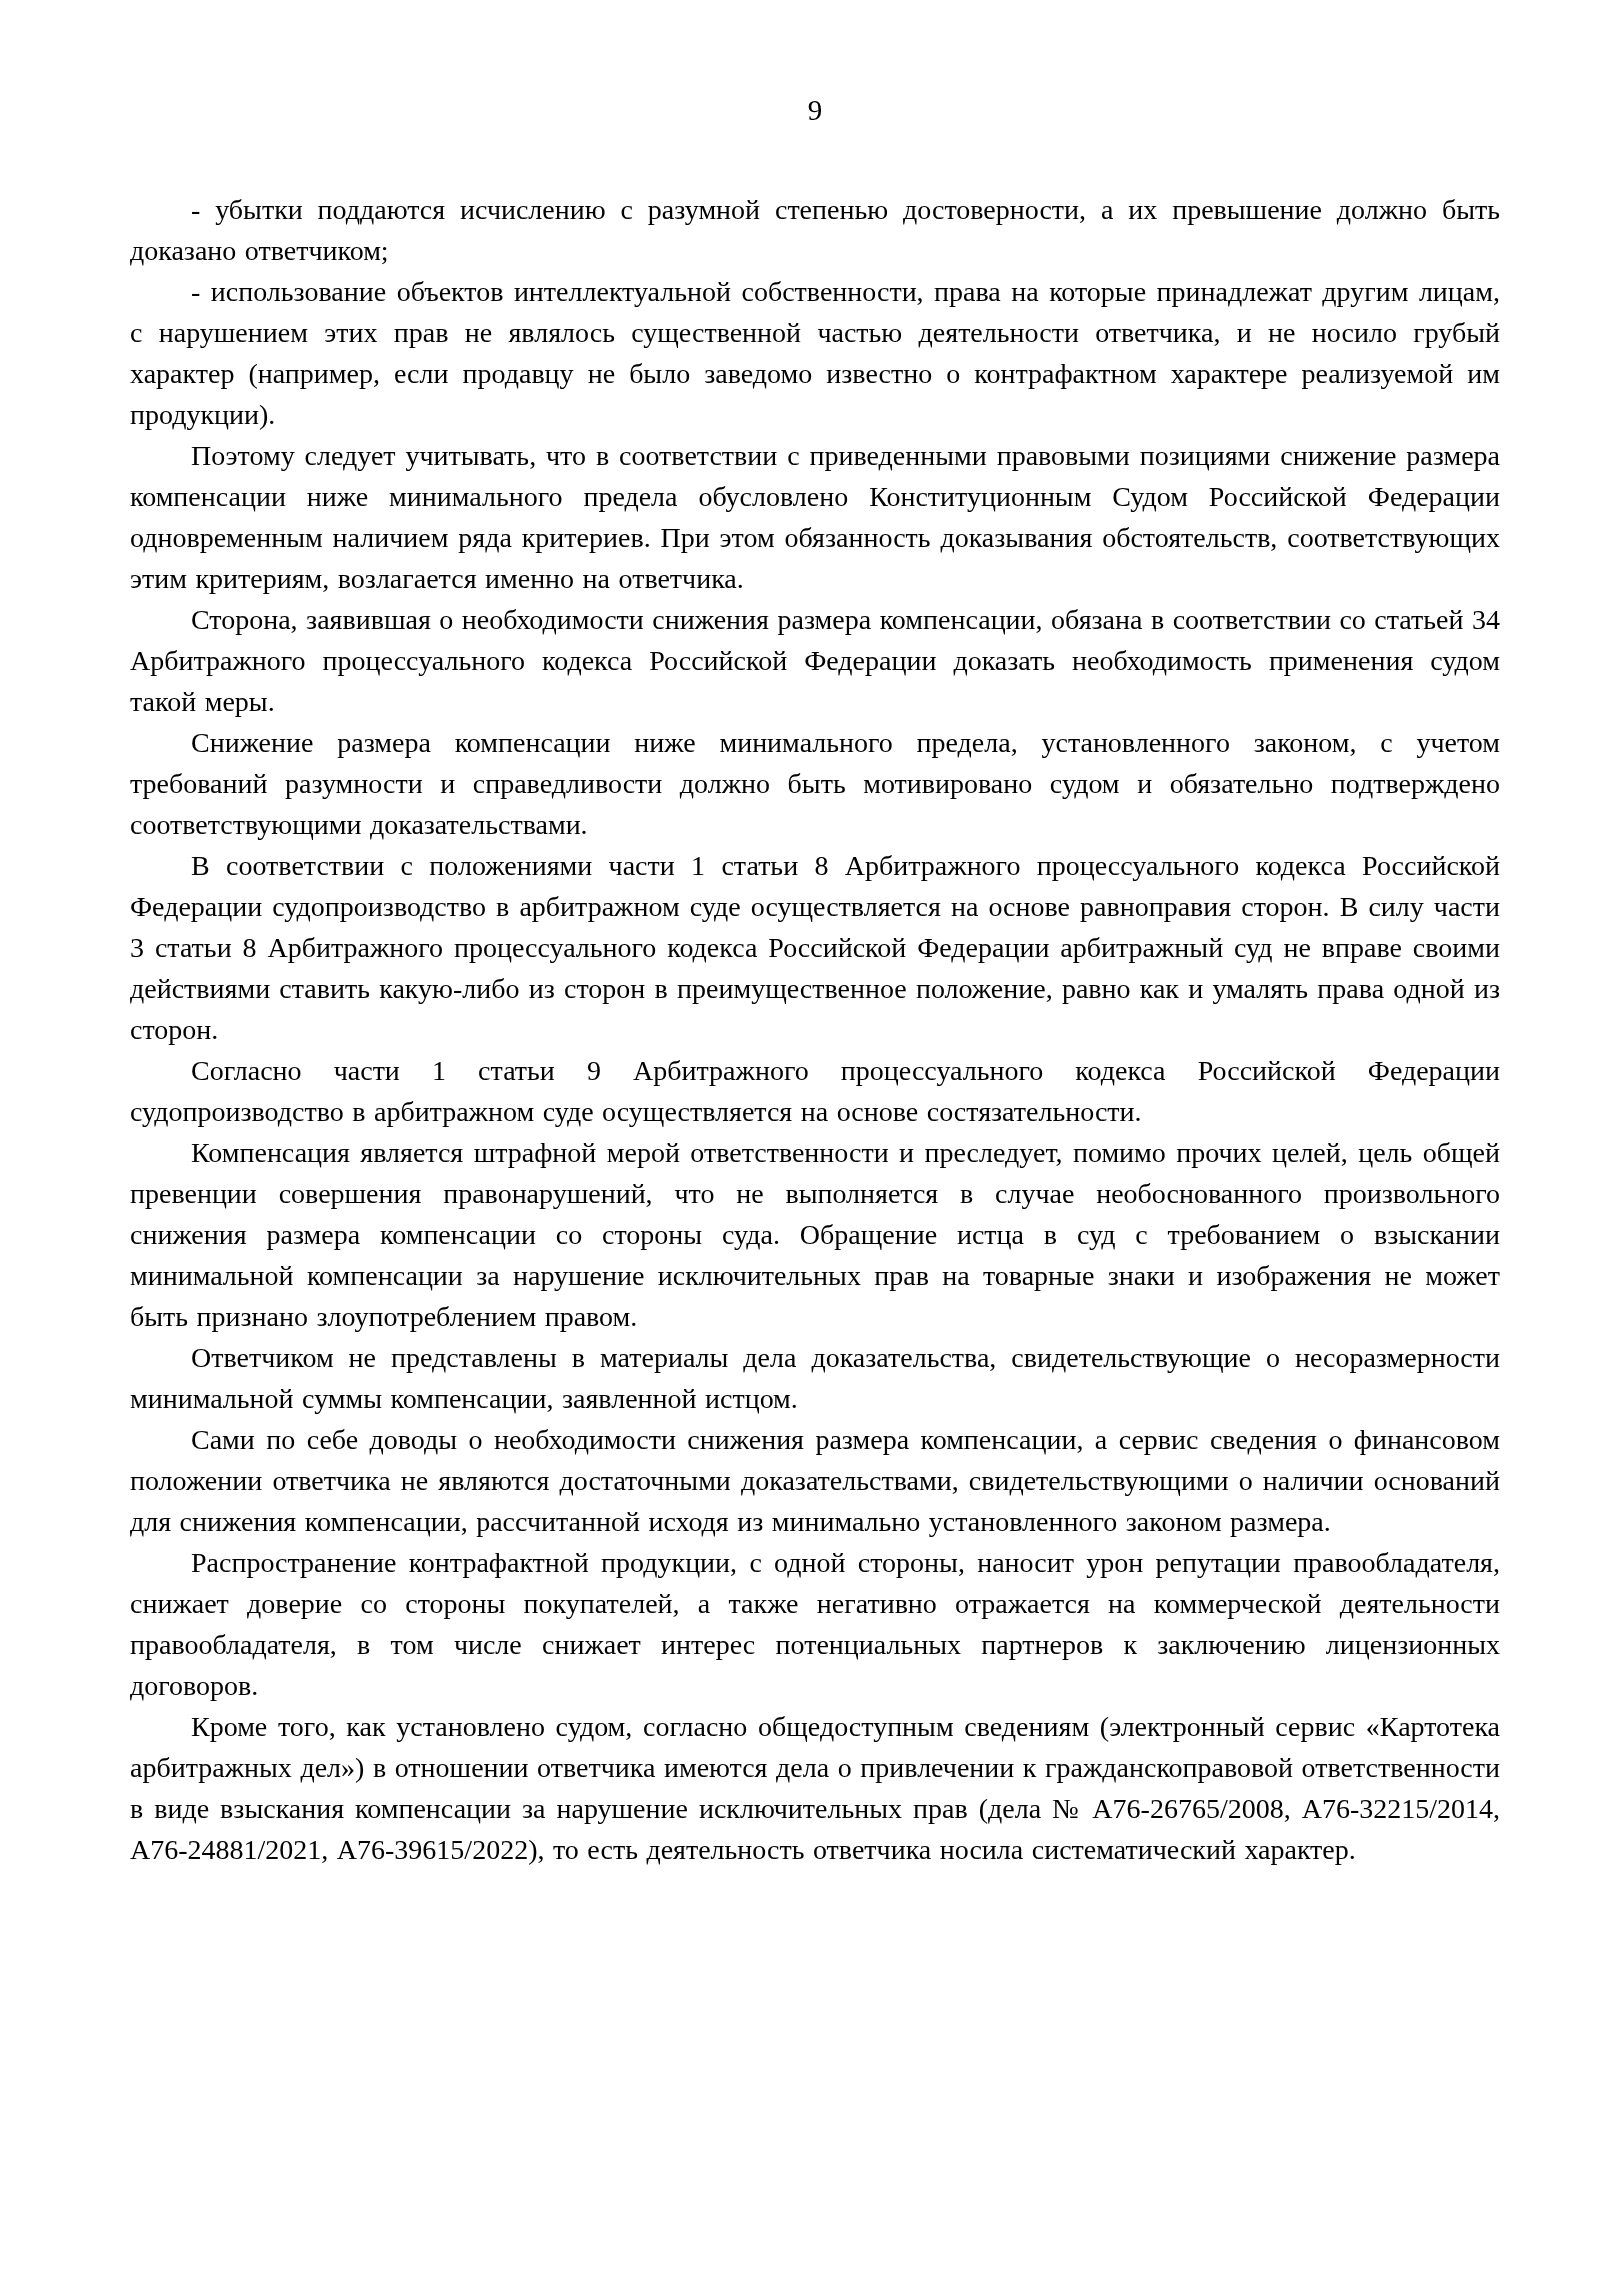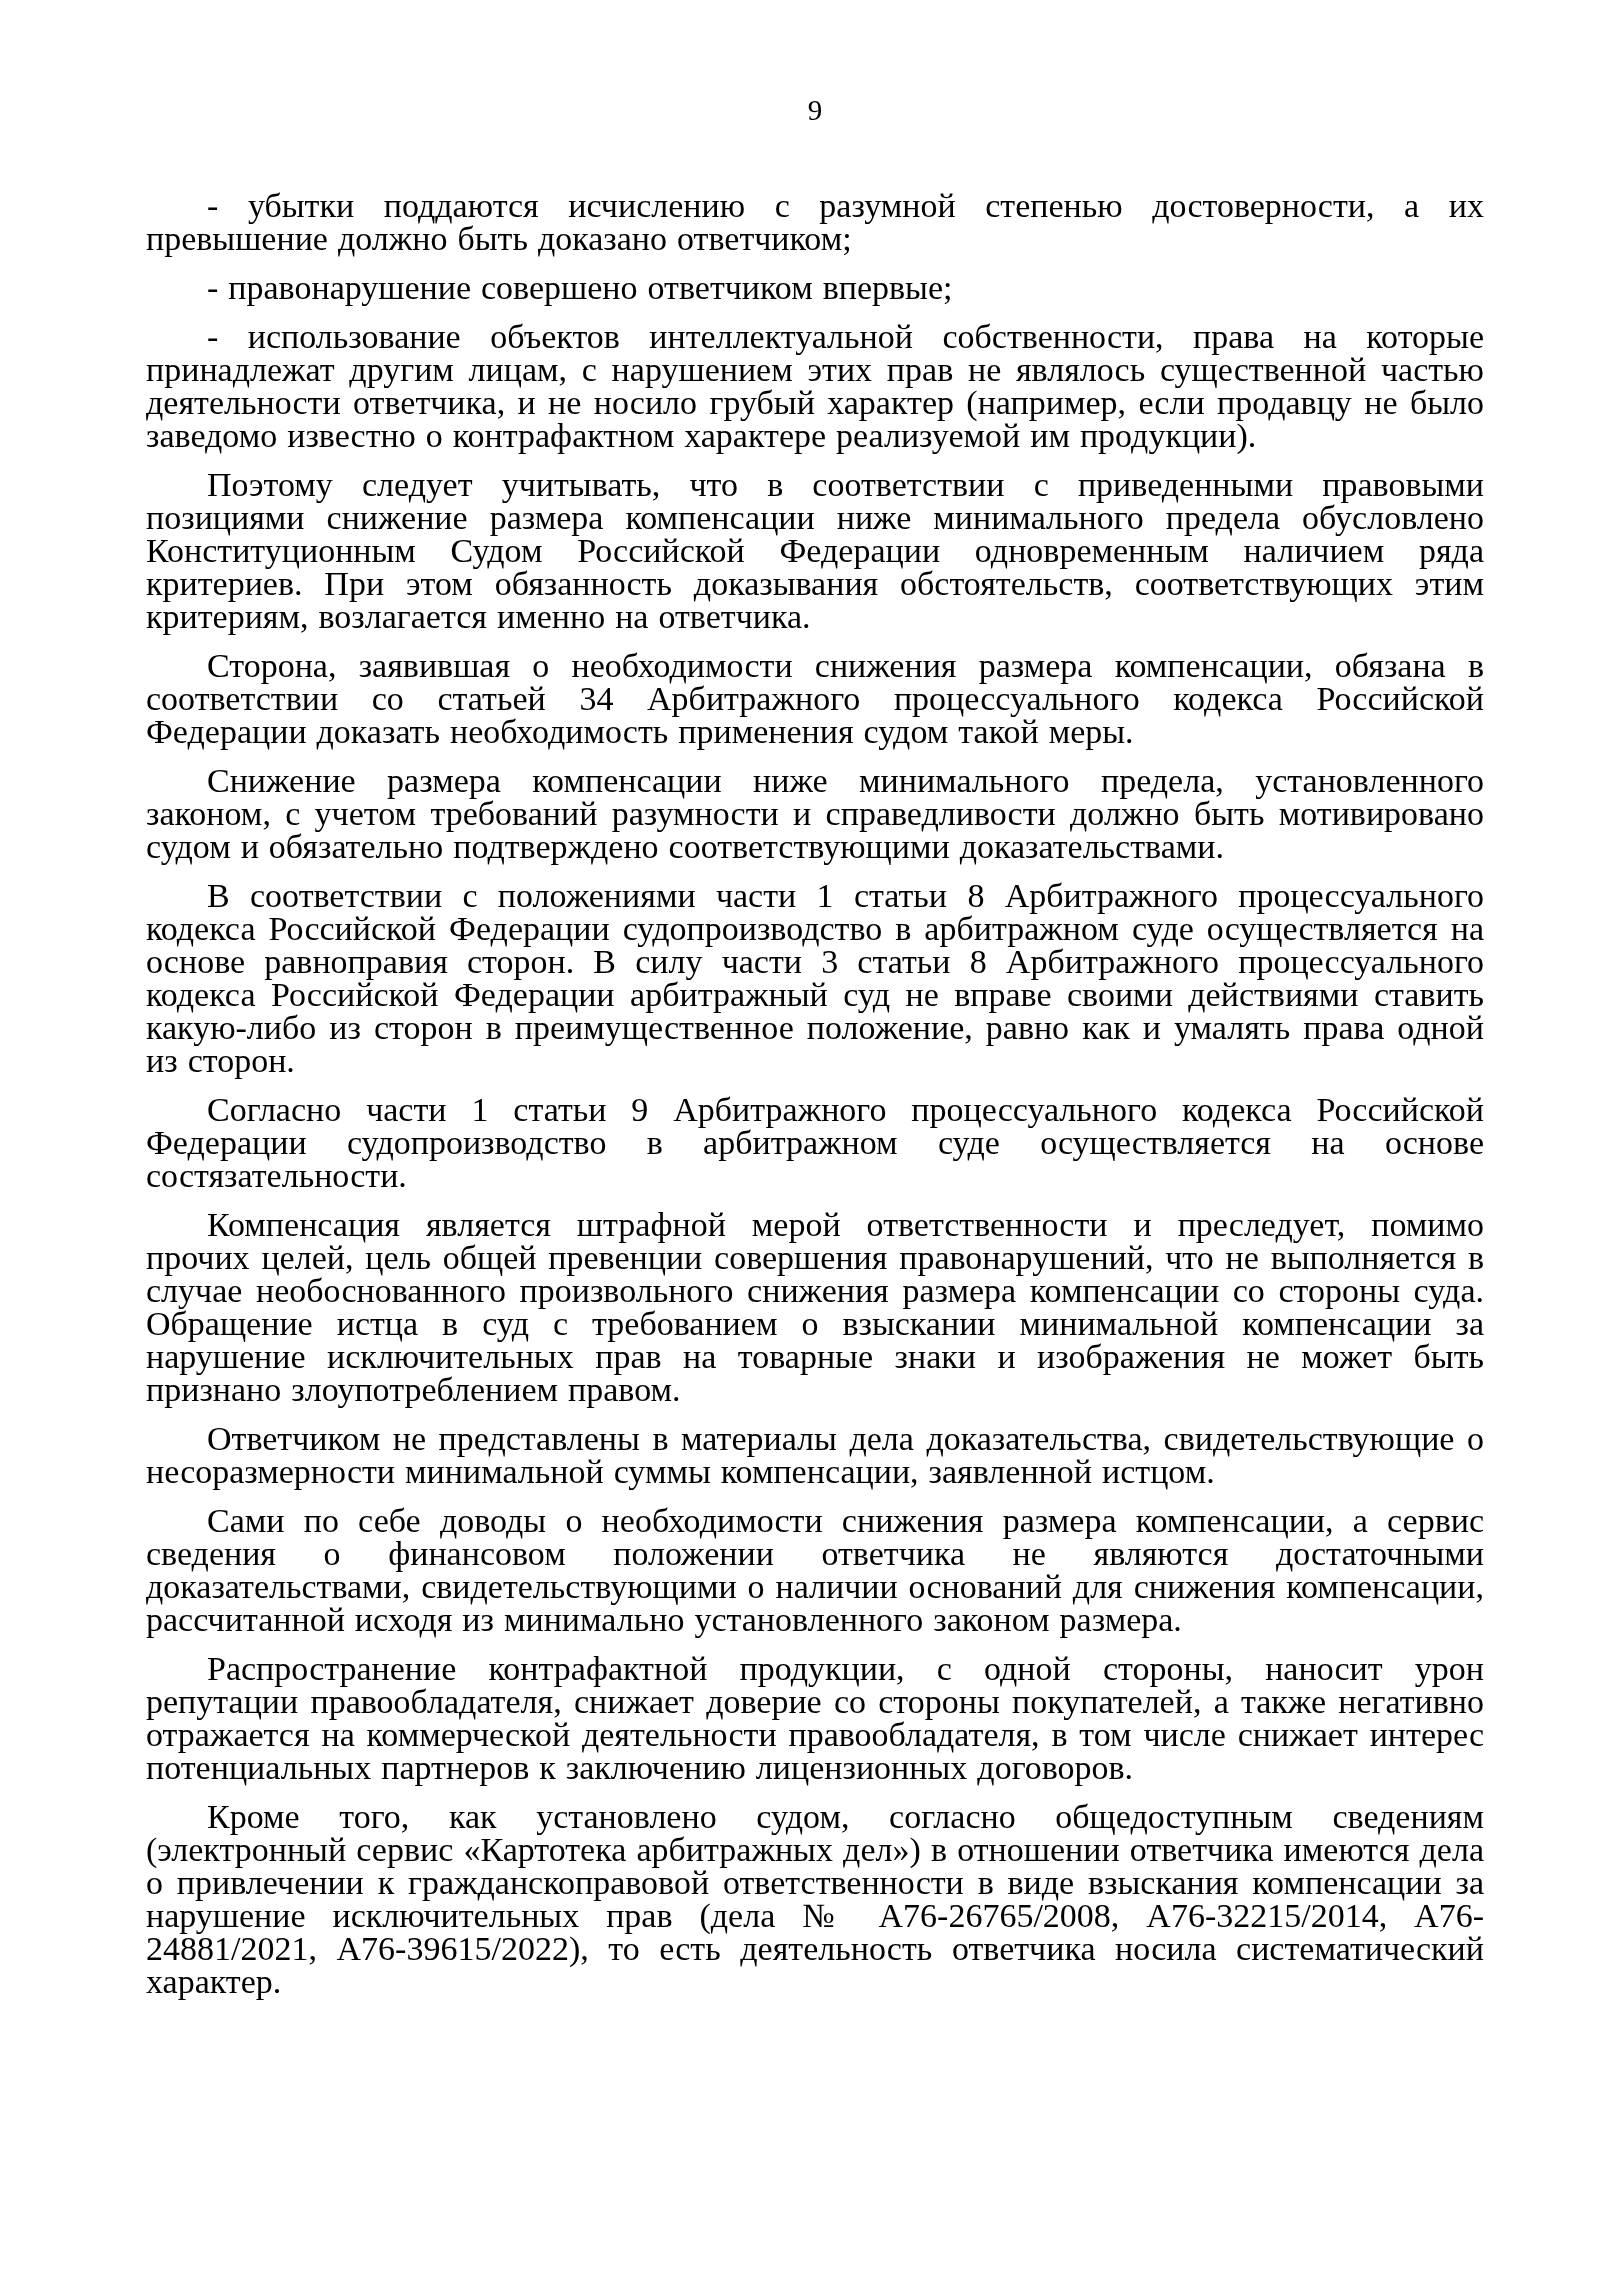--- a/index.html
+++ b/index.html
@@ -21,36 +21,35 @@
     height: 2293px;
     padding: 93px 120px 39px 130px;
   }
   .page-number {
     text-align: center;
     font-size: 29px;
     line-height: 35px;
     margin-bottom: 61px;
   }
   .content p {
-    margin: 16px;
-    font-size: 34px;
-    line-height: 33px;
+    margin: 0;
+    font-size: 28px;
+    line-height: 41px;
     text-align: justify;
     text-indent: 61px;
     word-spacing: 1.5px;
   }
 </style>
 </head>
 <body>
 
 <div class="page">
   <div class="page-number">9</div>
   <div class="content" id="content">
       <p>- убытки поддаются исчислению с разумной степенью достоверности, а их превышение должно быть доказано ответчиком;</p>
-      <p>- правонарушение совершено ответчиком впервые;</p>
       <p>- использование объектов интеллектуальной собственности, права на которые принадлежат другим лицам, с нарушением этих прав не являлось существенной частью деятельности ответчика, и не носило грубый характер (например, если продавцу не было заведомо известно о контрафактном характере реализуемой им продукции).</p>
       <p>Поэтому следует учитывать, что в соответствии с приведенными правовыми позициями снижение размера компенсации ниже минимального предела обусловлено Конституционным Судом Российской Федерации одновременным наличием ряда критериев. При этом обязанность доказывания обстоятельств, соответствующих этим критериям, возлагается именно на ответчика.</p>
       <p>Сторона, заявившая о необходимости снижения размера компенсации, обязана в соответствии со статьей 34 Арбитражного процессуального кодекса Российской Федерации доказать необходимость применения судом такой меры.</p>
       <p>Снижение размера компенсации ниже минимального предела, установленного законом, с учетом требований разумности и справедливости должно быть мотивировано судом и обязательно подтверждено соответствующими доказательствами.</p>
       <p>В соответствии с положениями части 1 статьи 8 Арбитражного процессуального кодекса Российской Федерации судопроизводство в арбитражном суде осуществляется на основе равноправия сторон. В силу части 3 статьи 8 Арбитражного процессуального кодекса Российской Федерации арбитражный суд не вправе своими действиями ставить какую-либо из сторон в преимущественное положение, равно как и умалять права одной из сторон.</p>
       <p>Согласно части 1 статьи 9 Арбитражного процессуального кодекса Российской Федерации судопроизводство в арбитражном суде осуществляется на основе состязательности.</p>
       <p>Компенсация является штрафной мерой ответственности и преследует, помимо прочих целей, цель общей превенции совершения правонарушений, что не выполняется в случае необоснованного произвольного снижения размера компенсации со стороны суда. Обращение истца в суд с требованием о взыскании минимальной компенсации за нарушение исключительных прав на товарные знаки и изображения не может быть признано злоупотреблением правом.</p>
       <p>Ответчиком не представлены в материалы дела доказательства, свидетельствующие о несоразмерности минимальной суммы компенсации, заявленной истцом.</p>
       <p>Сами по себе доводы о необходимости снижения размера компенсации, а сервис сведения о финансовом положении ответчика не являются достаточными доказательствами, свидетельствующими о наличии оснований для снижения компенсации, рассчитанной исходя из минимально установленного законом размера.</p>
       <p>Распространение контрафактной продукции, с одной стороны, наносит урон репутации правообладателя, снижает доверие со стороны покупателей, а также негативно отражается на коммерческой деятельности правообладателя, в том числе снижает интерес потенциальных партнеров к заключению лицензионных договоров.</p>

